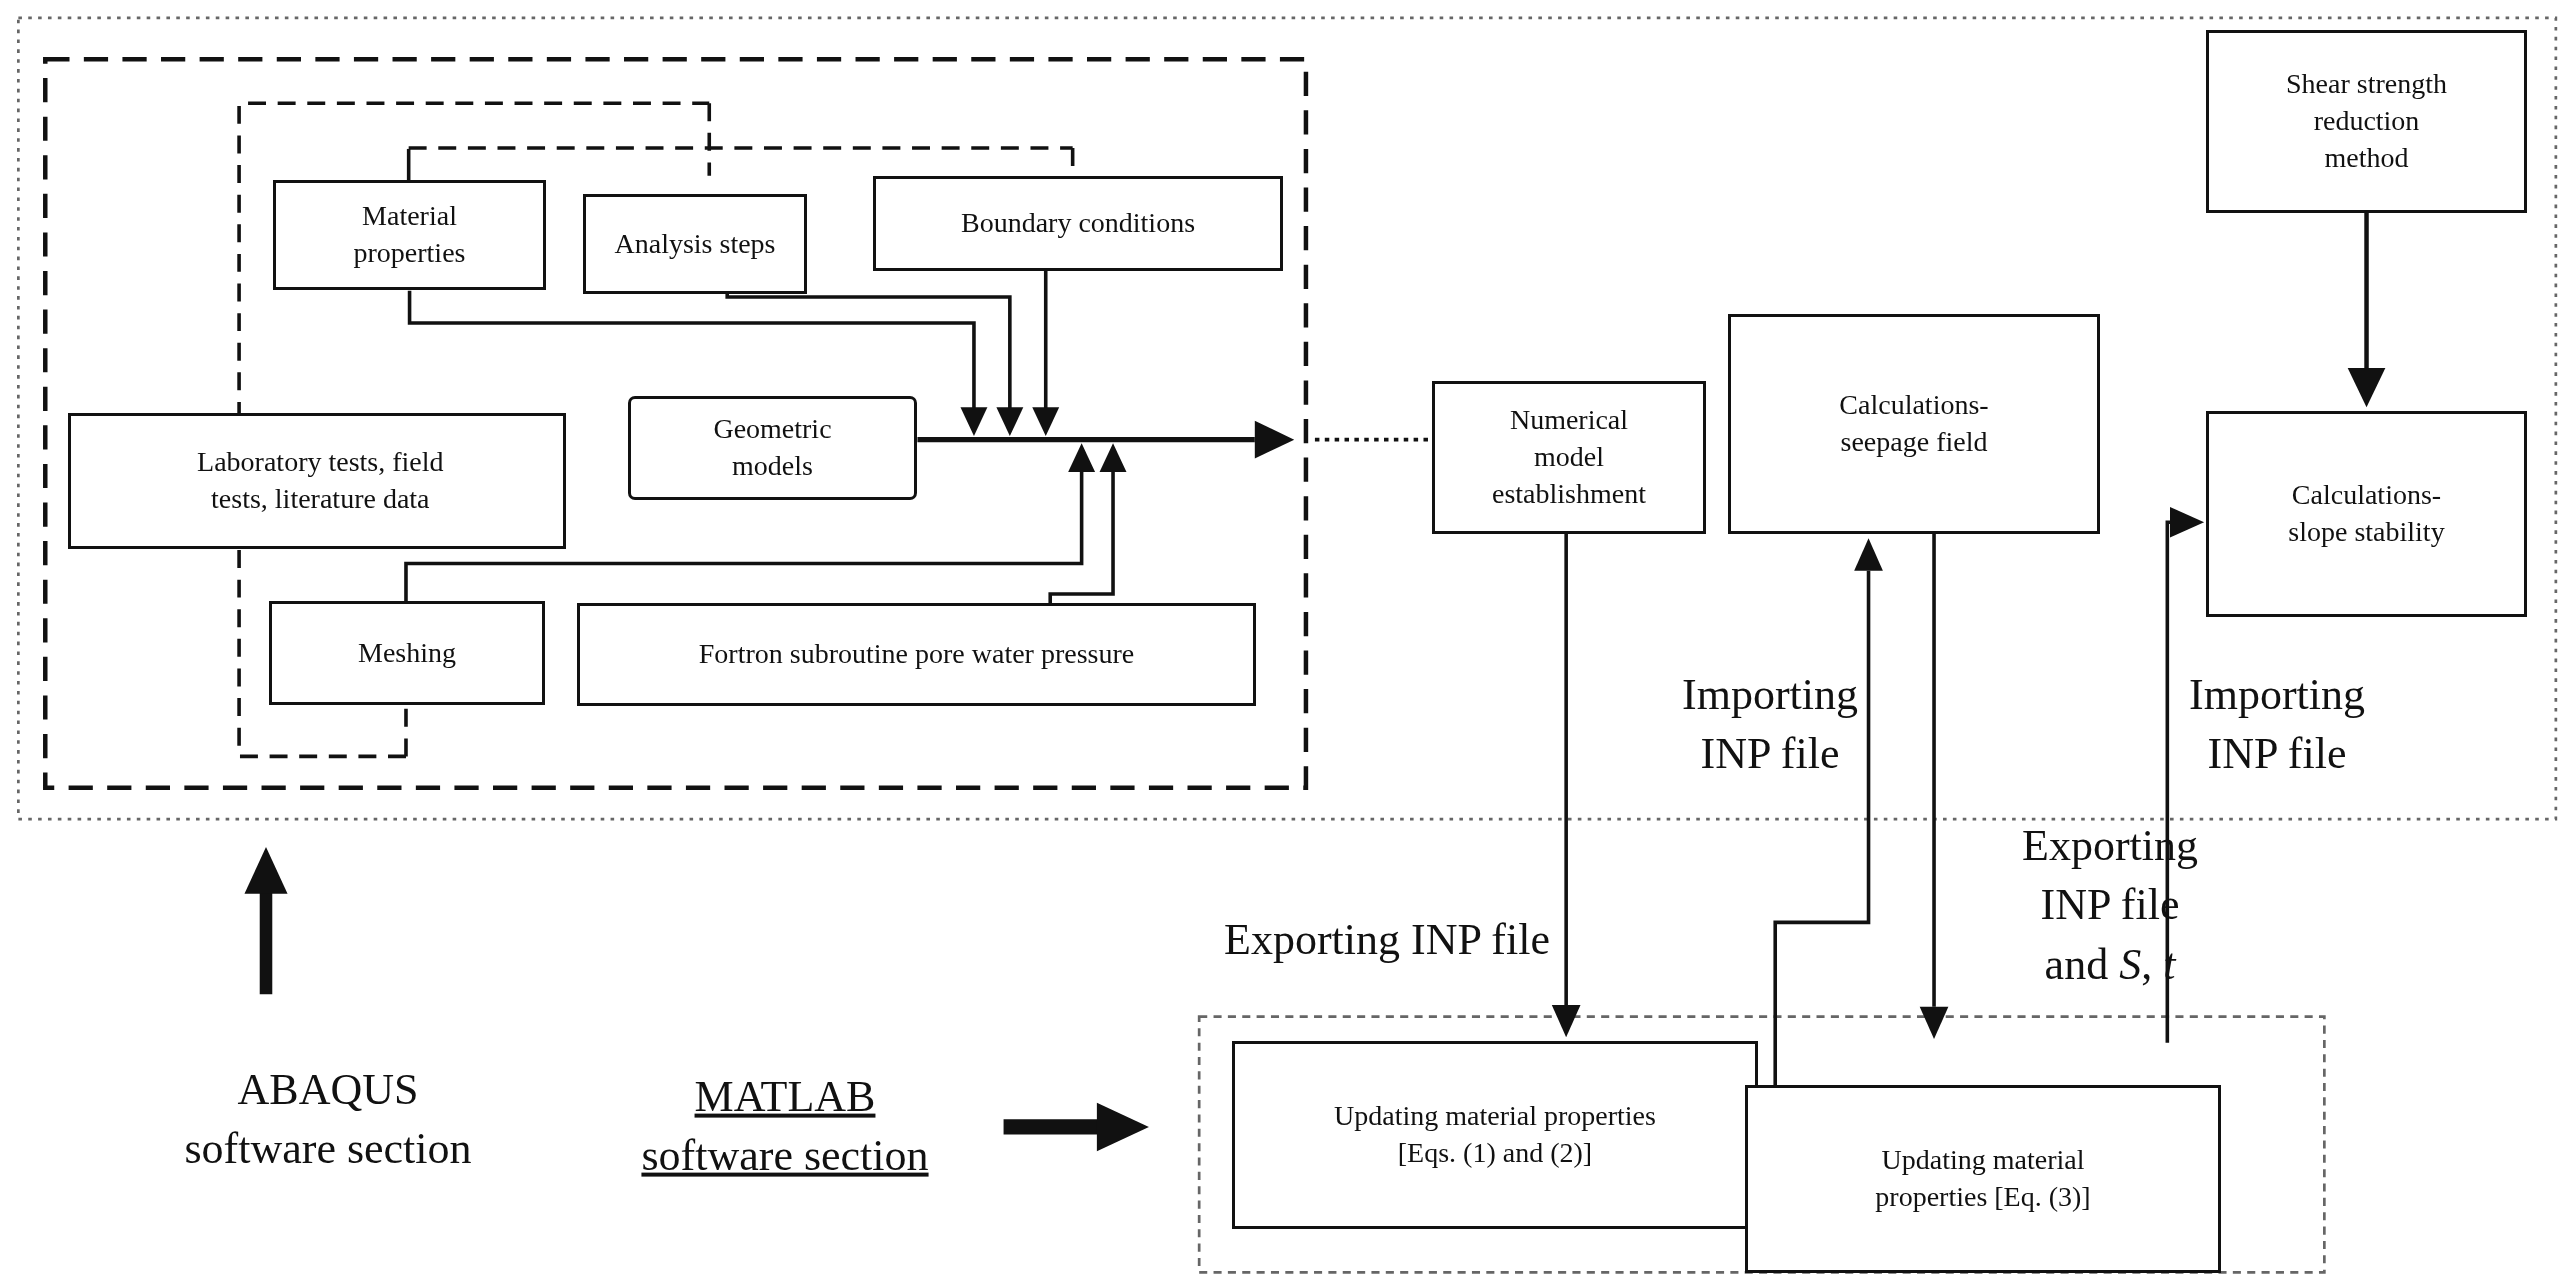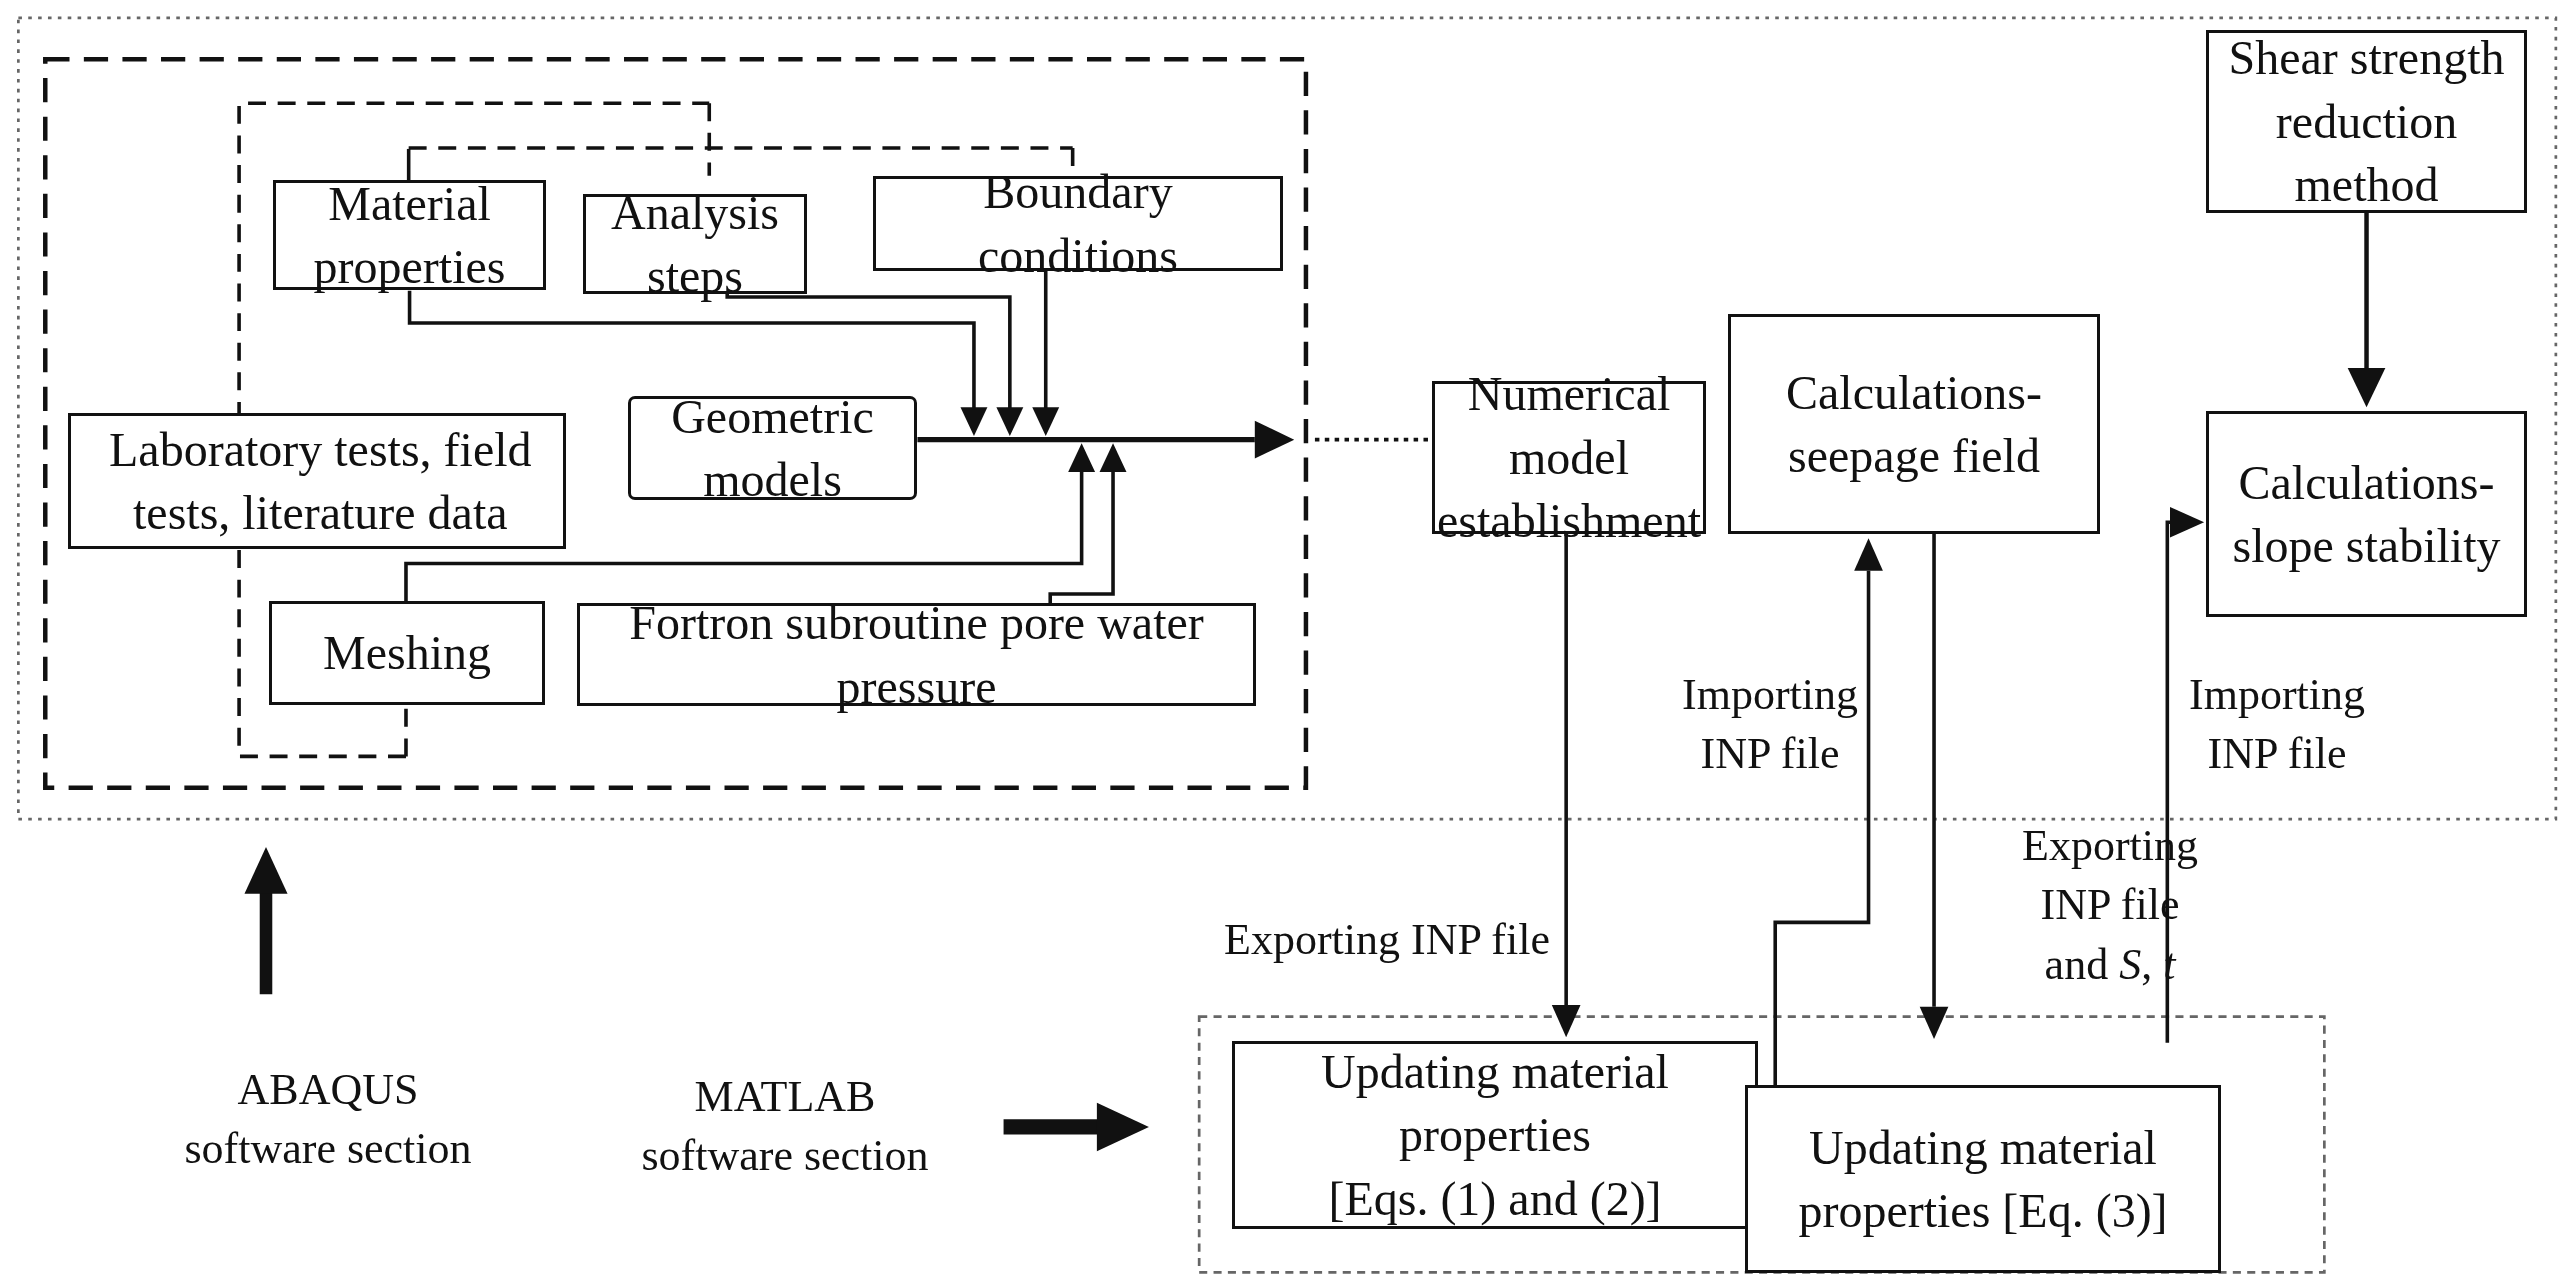--- a/index.html
+++ b/index.html
@@ -12,21 +12,21 @@
     overflow:hidden;
   }
   #wires{position:absolute;left:0;top:0;z-index:1;}
   .box{
     position:absolute;
     box-sizing:border-box;
     border:3.6px solid #111111;
     background:#ffffff;
     display:flex;align-items:center;justify-content:center;
     text-align:center;
-    font-size:48px;line-height:1.32;
+    font-size:28px;line-height:1.32;
     white-space:pre-line;
     z-index:2;
     padding:1.8px 5.4px;
   }
   .lbl{
     position:absolute;
     transform:translate(-50%,-50%);
     text-align:center;
     font-size:44px;line-height:1.35;
     white-space:pre-line;
@@ -135,17 +135,17 @@
   <div class="lbl" style="left:2064px;top:905px;margin-left:46px;">Exporting
 INP file
 and <i>S</i>, <i>t</i></div>
 
   <div class="lbl" style="left:2277px;top:724px;">Importing
 INP file</div>
 
   <div class="lbl" style="left:328px;top:1119px;">ABAQUS
 software section</div>
 
-  <div class="lbl" style="left:785px;top:1126px;">MATLAB
+  <div class="lbl" style="left:785px;top:1126px;text-decoration:underline;">MATLAB
 software section</div>
 
 </div>
 
 
 </body></html>

